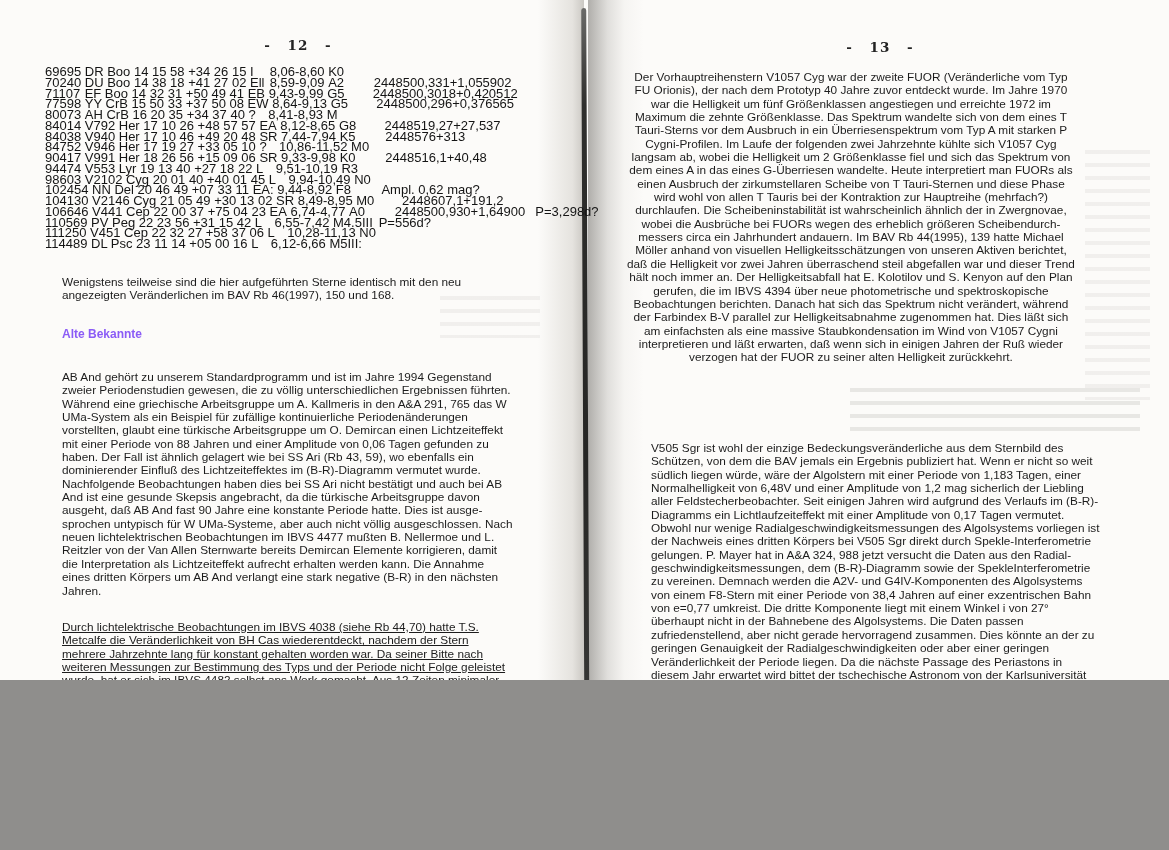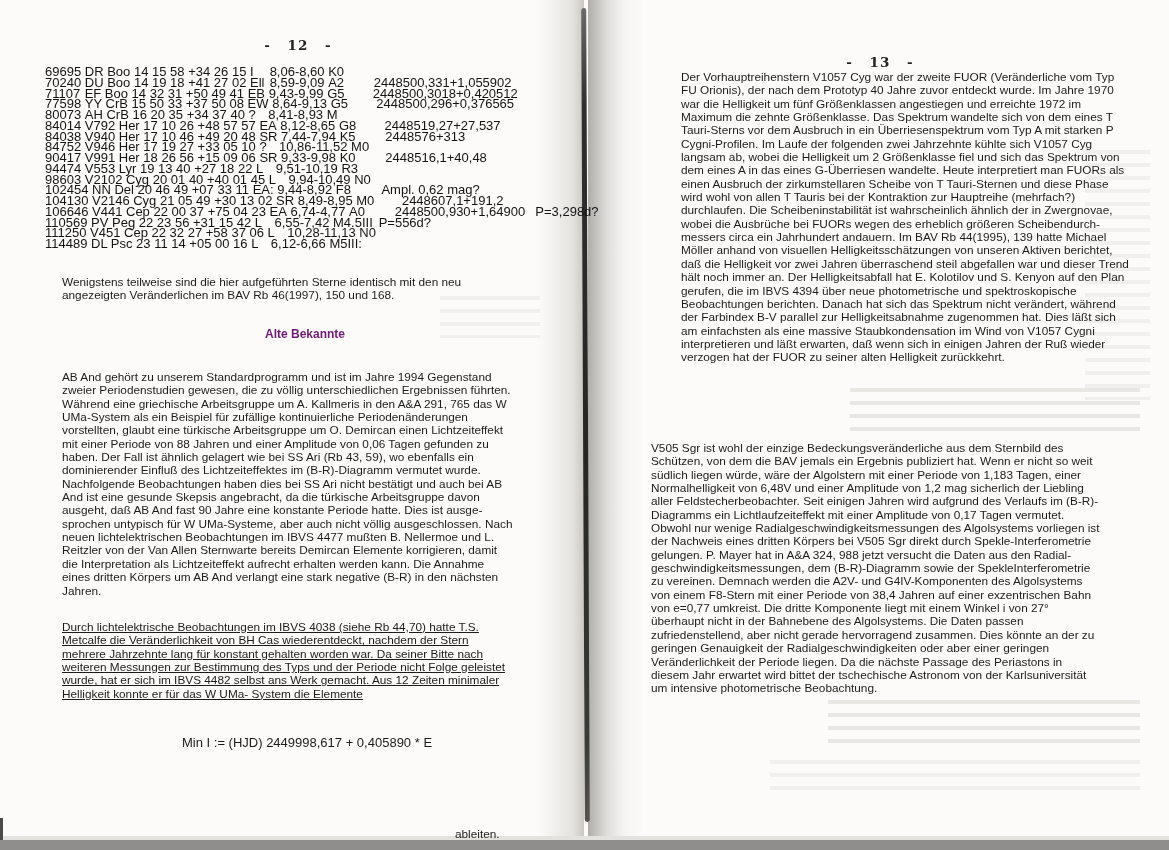--- a/index.html
+++ b/index.html
@@ -1,17 +1,17 @@
 <!DOCTYPE html>
 <html><head>
 <meta charset="utf-8">
 <style>
   html,body{margin:0;padding:0;background:#8f8e8c;}
   .scan{
-    position:relative;width:1169px;height:840px;overflow:hidden;
+    position:relative;width:1169px;height:680px;overflow:hidden;
     background:#fcfbf9;
     font-family:"Liberation Sans",sans-serif;
     color:#1b1b1b;
   }
   
   .gutter-shade-left{position:absolute;left:538px;top:0;width:46px;height:838px;
     background:linear-gradient(to right, rgba(210,207,201,0) 0%, rgba(210,207,201,.55) 75%, rgba(190,187,181,.8) 100%);}
   .gutter-line{position:absolute;left:583px;top:8px;width:5px;height:814px;border-radius:3px;
     background:linear-gradient(to bottom,#6a6a68 0%,#2f2f2d 12%,#262624 55%,#3a3a38 90%,#55544f 100%);
     transform:rotate(-0.25deg);}
@@ -21,22 +21,22 @@
   .bottom-strip-dark{position:absolute;left:0;top:843px;width:1169px;height:7px;background:#c7c6c3;}
   .edge-mark{position:absolute;left:0;top:818px;width:3px;height:24px;background:#4a4a48;}
   .bleed{position:absolute;opacity:.5;filter:blur(.7px);
     background:repeating-linear-gradient(to bottom, rgba(140,138,134,.35) 0 4px, rgba(140,138,134,0) 4px 13px);}
   .bleed.faint{opacity:.28;}
   
   .page-number{position:absolute;width:360px;text-align:center;
     font-family:"DejaVu Serif",serif;font-weight:700;font-size:13.5px;
     letter-spacing:1px;word-spacing:11px;color:#222;}
   .para{position:absolute;font-size:11.8px;line-height:13.35px;white-space:pre;color:#1c1c1c;}
-  .heading{position:absolute;left:62px;top:327px;width:486px;text-align:center;
-    font-weight:700;font-size:12px;color:#701a75;}
+  .heading{position:absolute;left:62px;top:327px;width:486px;text-align:left;
+    font-weight:700;font-size:12px;color:#8b5cf6;}
   .formula{position:absolute;left:182px;top:735px;font-size:13px;color:#1c1c1c;}
   .formula-suffix{position:absolute;left:455px;top:827px;font-size:11.8px;color:#1c1c1c;}
   
   .star-table{position:absolute;left:45px;top:67px;font-size:13px;line-height:10.75px;color:#141414;}
   .trow{white-space:nowrap;}
   .c{display:inline-block;white-space:pre;vertical-align:top;}
   .w-id{min-width:36px}
   .w-name{min-width:39px}
   .w-ra{min-width:39px}
   .w-dec{min-width:36px}
@@ -76,21 +76,21 @@
           <span class="c w-type">I</span>
           <span class="c w-mag">8,06-8,60</span>
           <span class="c w-spec">K0</span>
           <span class="c w-elem"></span>
           <span class="c"></span>
         </div>
 
         <div class="trow">
           <span class="c w-id">70240</span>
           <span class="c w-name">DU Boo</span>
-          <span class="c w-ra">14 19 18</span>
+          <span class="c w-ra">14 38 18</span>
           <span class="c w-dec">+41 27 02</span>
           <span class="c w-type">Ell</span>
           <span class="c w-mag">8,59-9,09</span>
           <span class="c w-spec">A2</span>
           <span class="c w-elem">2448500,331+1,055902</span>
           <span class="c"></span>
         </div>
 
         <div class="trow">
           <span class="c w-id">71107</span>
@@ -303,23 +303,23 @@
 weiteren Messungen zur Bestimmung des Typs und der Periode nicht Folge geleistet
 wurde, hat er sich im IBVS 4482 selbst ans Werk gemacht. Aus 12 Zeiten minimaler
 Helligkeit konnte er für das W UMa- System die Elemente</div>
 
     <div class="formula">Min I := (HJD) 2449998,617 + 0,405890 * E</div>
 
     <div class="formula-suffix">ableiten.</div>
   </div>
 
   <div>
-    <div class="page-number" style="left:700px;top:54px;">- 13 -</div>
-
-    <div class="para" style="left:681px;top:71px;">Der Vorhauptreihenstern V1057 Cyg war der zweite FUOR (Veränderliche vom Typ
+    <div class="page-number" style="left:700px;top:39px;">- 13 -</div>
+
+    <div class="para" style="left:627px;top:71px;text-align:center;">Der Vorhauptreihenstern V1057 Cyg war der zweite FUOR (Veränderliche vom Typ
 FU Orionis), der nach dem Prototyp 40 Jahre zuvor entdeckt wurde. Im Jahre 1970
 war die Helligkeit um fünf Größenklassen angestiegen und erreichte 1972 im
 Maximum die zehnte Größenklasse. Das Spektrum wandelte sich von dem eines T
 Tauri-Sterns vor dem Ausbruch in ein Überriesenspektrum vom Typ A mit starken P
 Cygni-Profilen. Im Laufe der folgenden zwei Jahrzehnte kühlte sich V1057 Cyg
 langsam ab, wobei die Helligkeit um 2 Größenklasse fiel und sich das Spektrum von
 dem eines A in das eines G-Überriesen wandelte. Heute interpretiert man FUORs als
 einen Ausbruch der zirkumstellaren Scheibe von T Tauri-Sternen und diese Phase
 wird wohl von allen T Tauris bei der Kontraktion zur Hauptreihe (mehrfach?)
 durchlaufen. Die Scheibeninstabilität ist wahrscheinlich ähnlich der in Zwergnovae,

